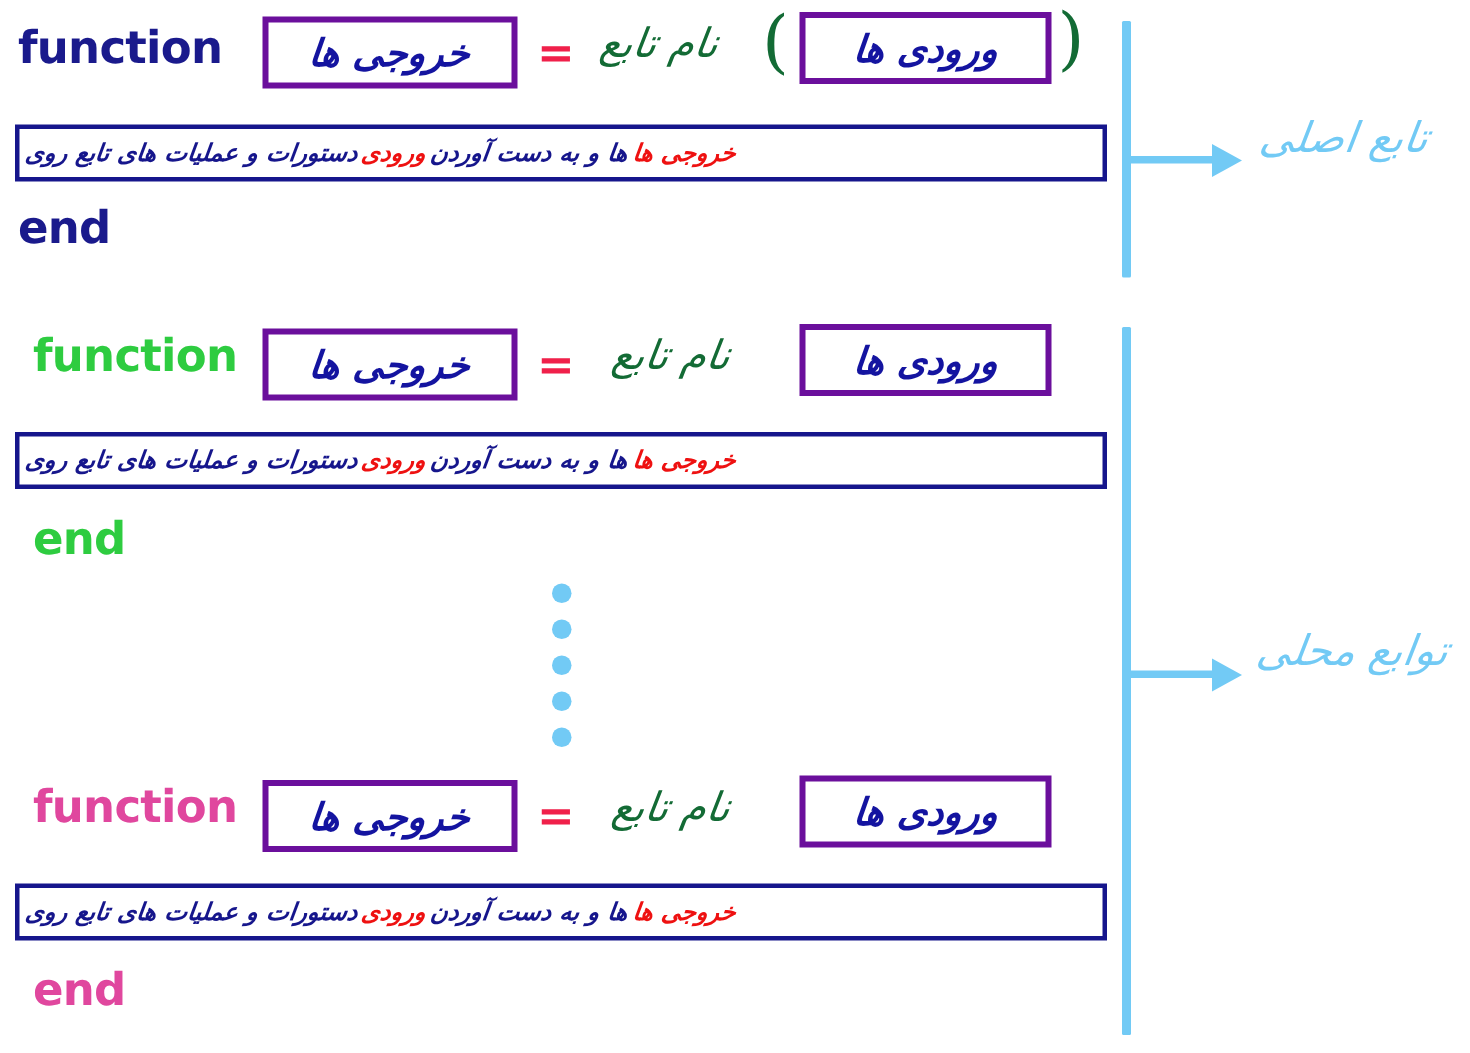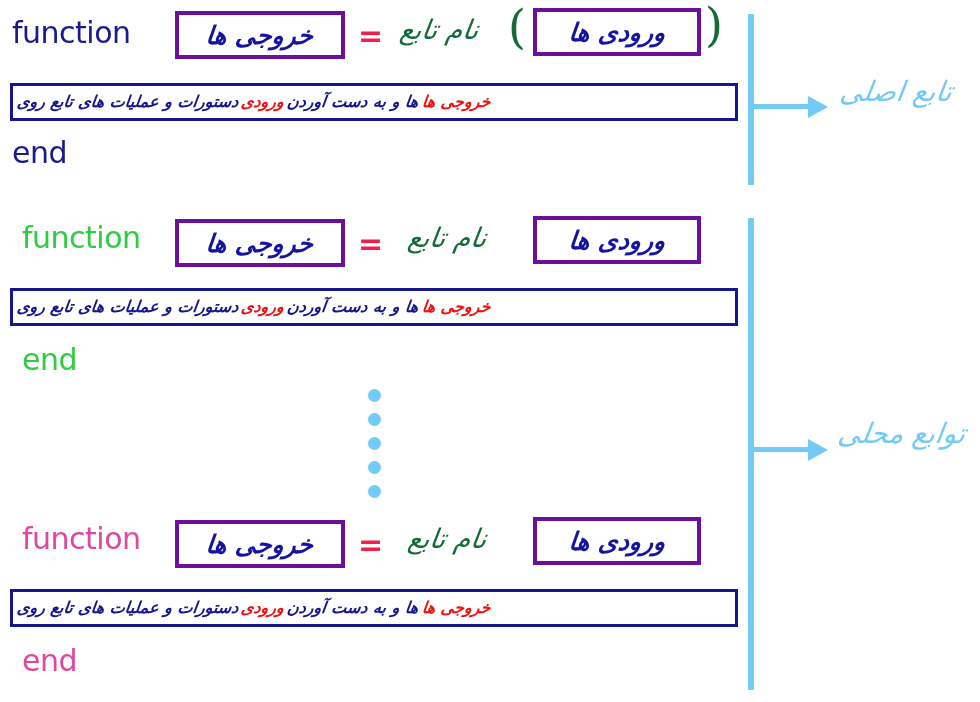--- a/index.html
+++ b/index.html
@@ -12,21 +12,21 @@
     height: 702px;
     position: relative;
     overflow: hidden;
     font-family: "DejaVu Sans", sans-serif;
   }
 
   
   .kw {
     position: absolute;
     font-family: "DejaVu Sans", sans-serif;
-    font-weight: normal;
+    font-weight: bold;
     font-size: 30px;
     letter-spacing: -0.5px;
     white-space: nowrap;
     line-height: 1;
   }
 
   
   .pbox {
     position: absolute;
     border: 4px solid #6b0f9c;

